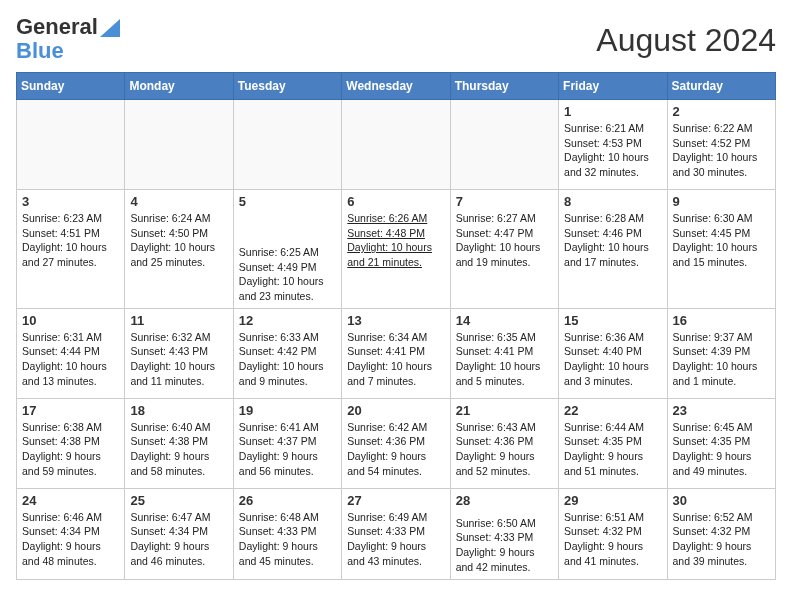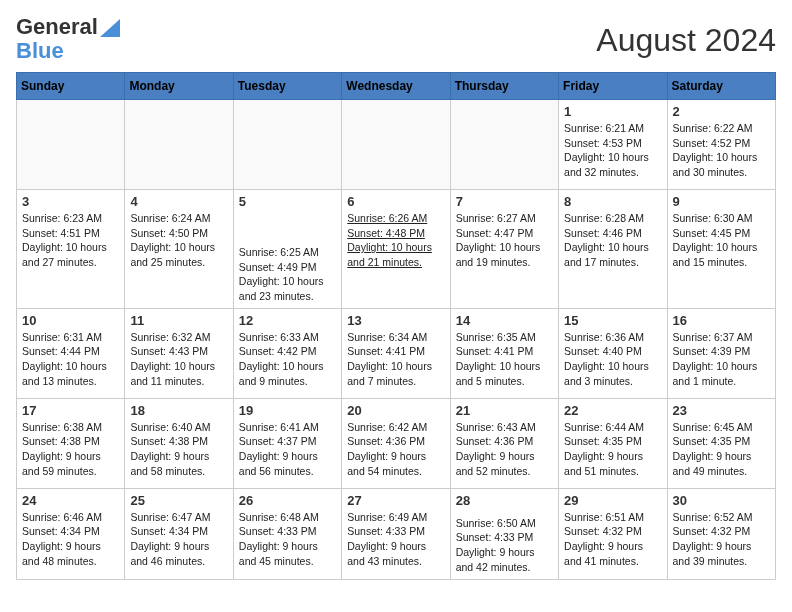--- a/index.html
+++ b/index.html
@@ -49,21 +49,21 @@
       color: #555;
       font-weight: normal;
     }
     .calendar {
       width: 100%;
       border-collapse: collapse;
       font-size: 11px;
     }
     .calendar thead tr th {
       background-color: #4a7fc1;
-      color: #000000;
+      color: #ffffff;
       padding: 6px 4px;
       text-align: left;
       border: 1px solid #3a6faf;
       font-size: 12px;
     }
     .calendar tbody tr td {
       border: 1px solid #ccc;
       vertical-align: top;
       padding: 4px 5px;
       width: calc(100% / 7);
@@ -218,21 +218,21 @@
 Daylight: 10 hours and 5 minutes.</div>
         </td>
         <td>
           <span class="day-num">15</span>
           <div class="day-info" style="white-space: pre-line;">Sunrise: 6:36 AM
 Sunset: 4:40 PM
 Daylight: 10 hours and 3 minutes.</div>
         </td>
         <td>
           <span class="day-num">16</span>
-          <div class="day-info" style="white-space: pre-line;">Sunrise: 6:37 AM
+          <div class="day-info" style="white-space: pre-line;">Sunrise: 9:37 AM
 Sunset: 4:39 PM
 Daylight: 10 hours and 1 minute.</div>
         </td>
       </tr>
       <tr>
         <td>
           <span class="day-num">17</span>
           <div class="day-info" style="white-space: pre-line;">Sunrise: 6:38 AM
 Sunset: 4:38 PM
 Daylight: 9 hours and 59 minutes.</div>

